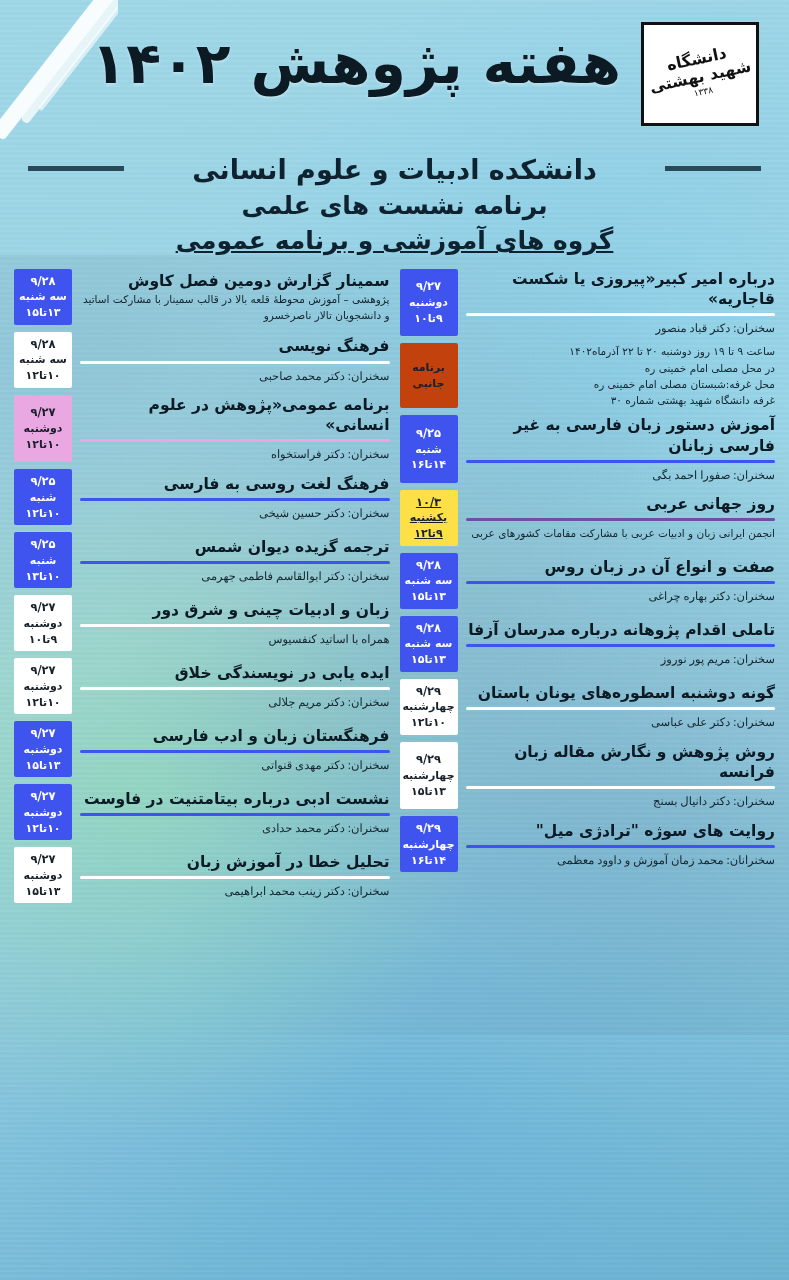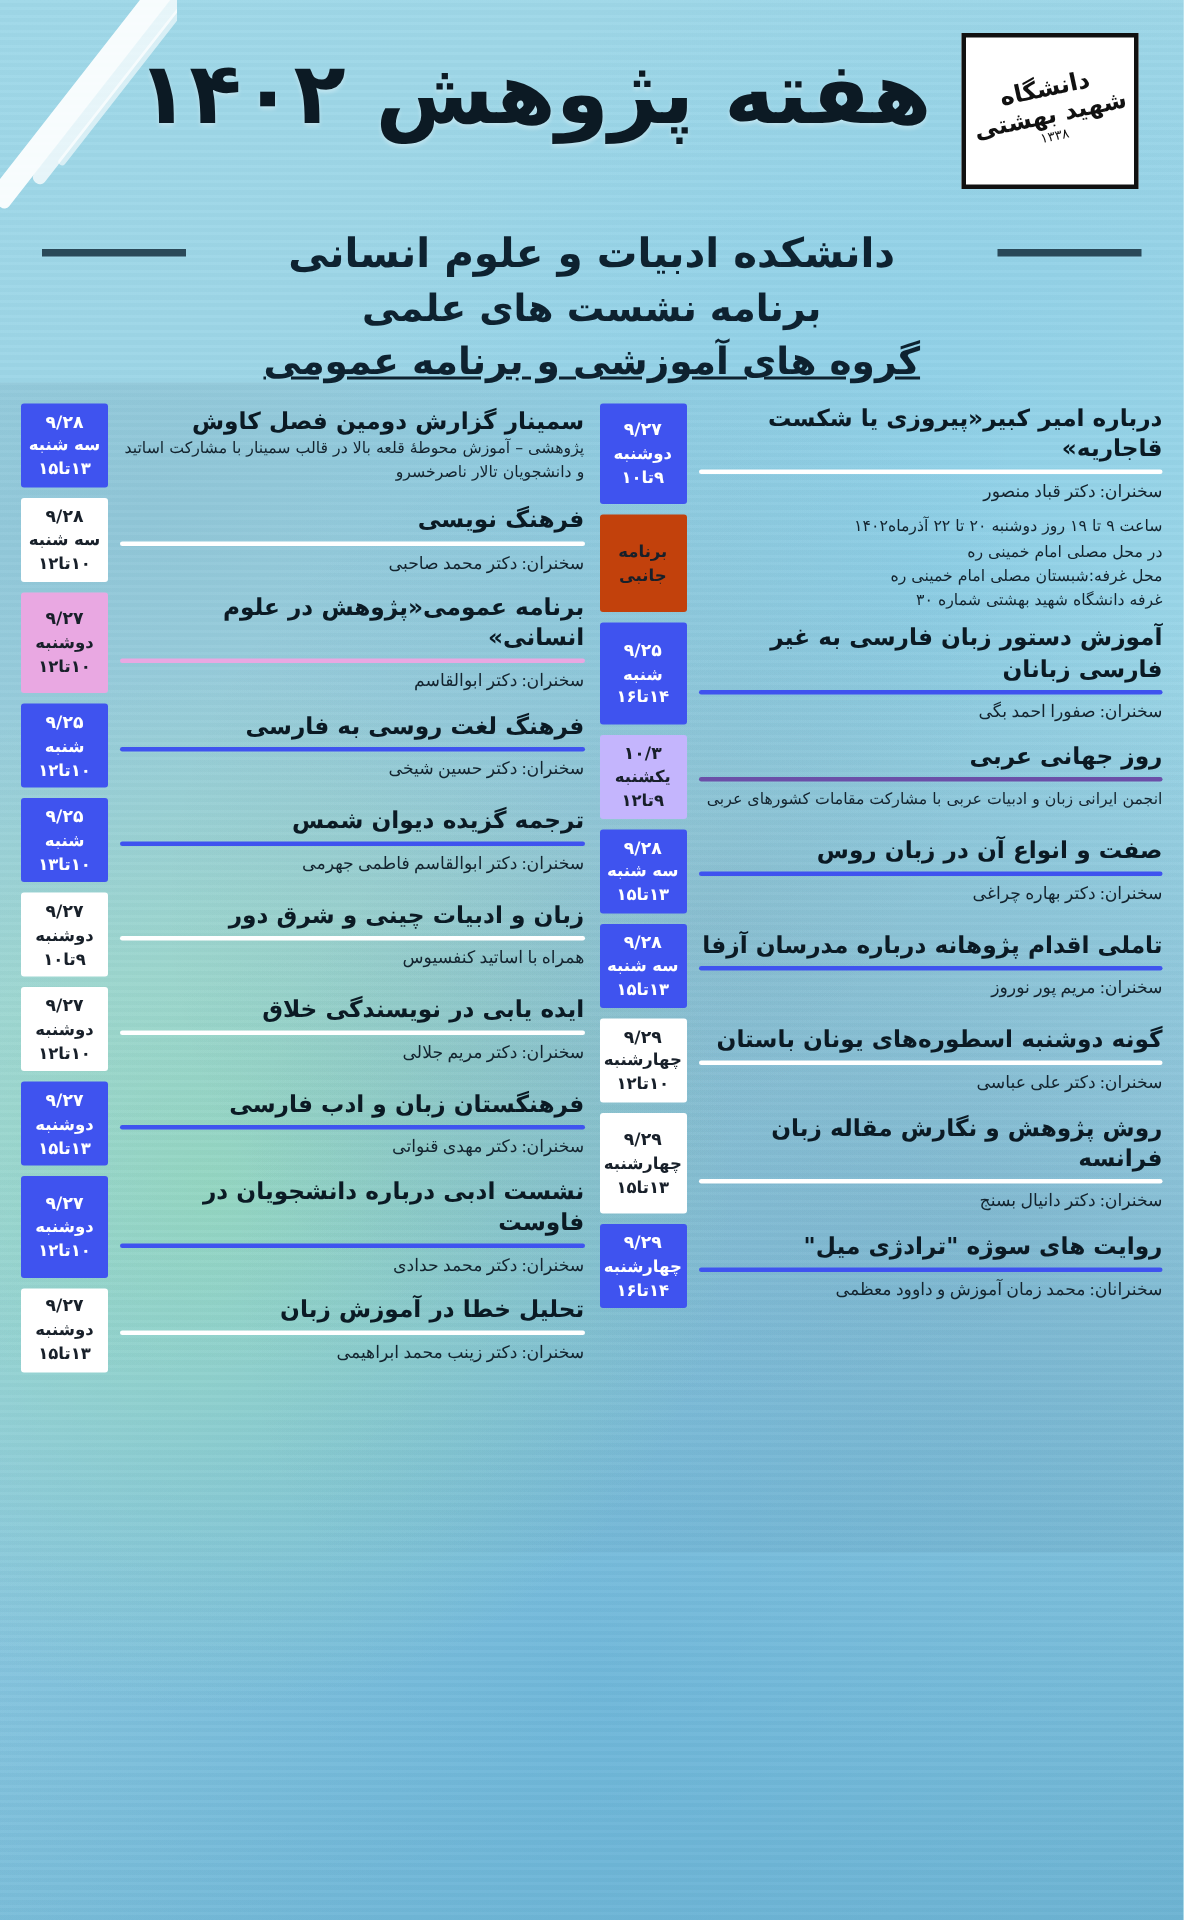--- a/index.html
+++ b/index.html
@@ -207,21 +207,21 @@
           <span class="w">شنبه</span>
           <span class="t">۱۴تا۱۶</span>
         </div>
       </div>
       <div class="session">
         <div class="sbody">
           <div class="stitle">روز جهانی عربی</div>
           <div class="rule" style="background: rgb(107, 79, 168);"></div>
           <div class="sdesc">انجمن ایرانی زبان و ادبیات عربی با مشارکت مقامات کشورهای عربی</div>
         </div>
-        <div class="chip" style="background: #c4b5fd;">
+        <div class="chip" style="background: #fde047; text-decoration: underline;">
           <span class="d">۱۰/۳</span>
           <span class="w">یکشنبه</span>
           <span class="t">۹تا۱۲</span>
         </div>
       </div>
       <div class="session">
         <div class="sbody">
           <div class="stitle">صفت و انواع آن در زبان روس</div>
           <div class="rule" style="background: rgb(63, 83, 239);"></div>
           <div class="sspeaker">سخنران: دکتر بهاره چراغی</div>
@@ -302,21 +302,21 @@
         <div class="chip" style="background: rgb(255, 255, 255);">
           <span class="d">۹/۲۸</span>
           <span class="w">سه شنبه</span>
           <span class="t">۱۰تا۱۲</span>
         </div>
       </div>
       <div class="session">
         <div class="sbody">
           <div class="stitle">برنامه عمومی«پژوهش در علوم انسانی»</div>
           <div class="rule" style="background: rgb(233, 168, 226);"></div>
-          <div class="sspeaker">سخنران:  دکتر ابوالقاسم</div>
+          <div class="sspeaker">سخنران:  دکتر فراستخواه</div>
         </div>
         <div class="chip" style="background: rgb(233, 168, 226);">
           <span class="d">۹/۲۷</span>
           <span class="w">دوشنبه</span>
           <span class="t">۱۰تا۱۲</span>
         </div>
       </div>
       <div class="session">
         <div class="sbody">
           <div class="stitle">فرهنگ لغت روسی به فارسی</div>
@@ -372,21 +372,21 @@
           <div class="sspeaker">سخنران: دکتر مهدی قنواتی</div>
         </div>
         <div class="chip" style="background: rgb(63, 83, 239); color: rgb(255, 255, 255);">
           <span class="d">۹/۲۷</span>
           <span class="w">دوشنبه</span>
           <span class="t">۱۳تا۱۵</span>
         </div>
       </div>
       <div class="session">
         <div class="sbody">
-          <div class="stitle">نشست ادبی درباره دانشجویان در فاوست</div>
+          <div class="stitle">نشست ادبی درباره بیتامتنیت در فاوست</div>
           <div class="rule" style="background: rgb(63, 83, 239);"></div>
           <div class="sspeaker">سخنران: دکتر محمد حدادی</div>
         </div>
         <div class="chip" style="background: rgb(63, 83, 239); color: rgb(255, 255, 255);">
           <span class="d">۹/۲۷</span>
           <span class="w">دوشنبه</span>
           <span class="t">۱۰تا۱۲</span>
         </div>
       </div>
       <div class="session">

